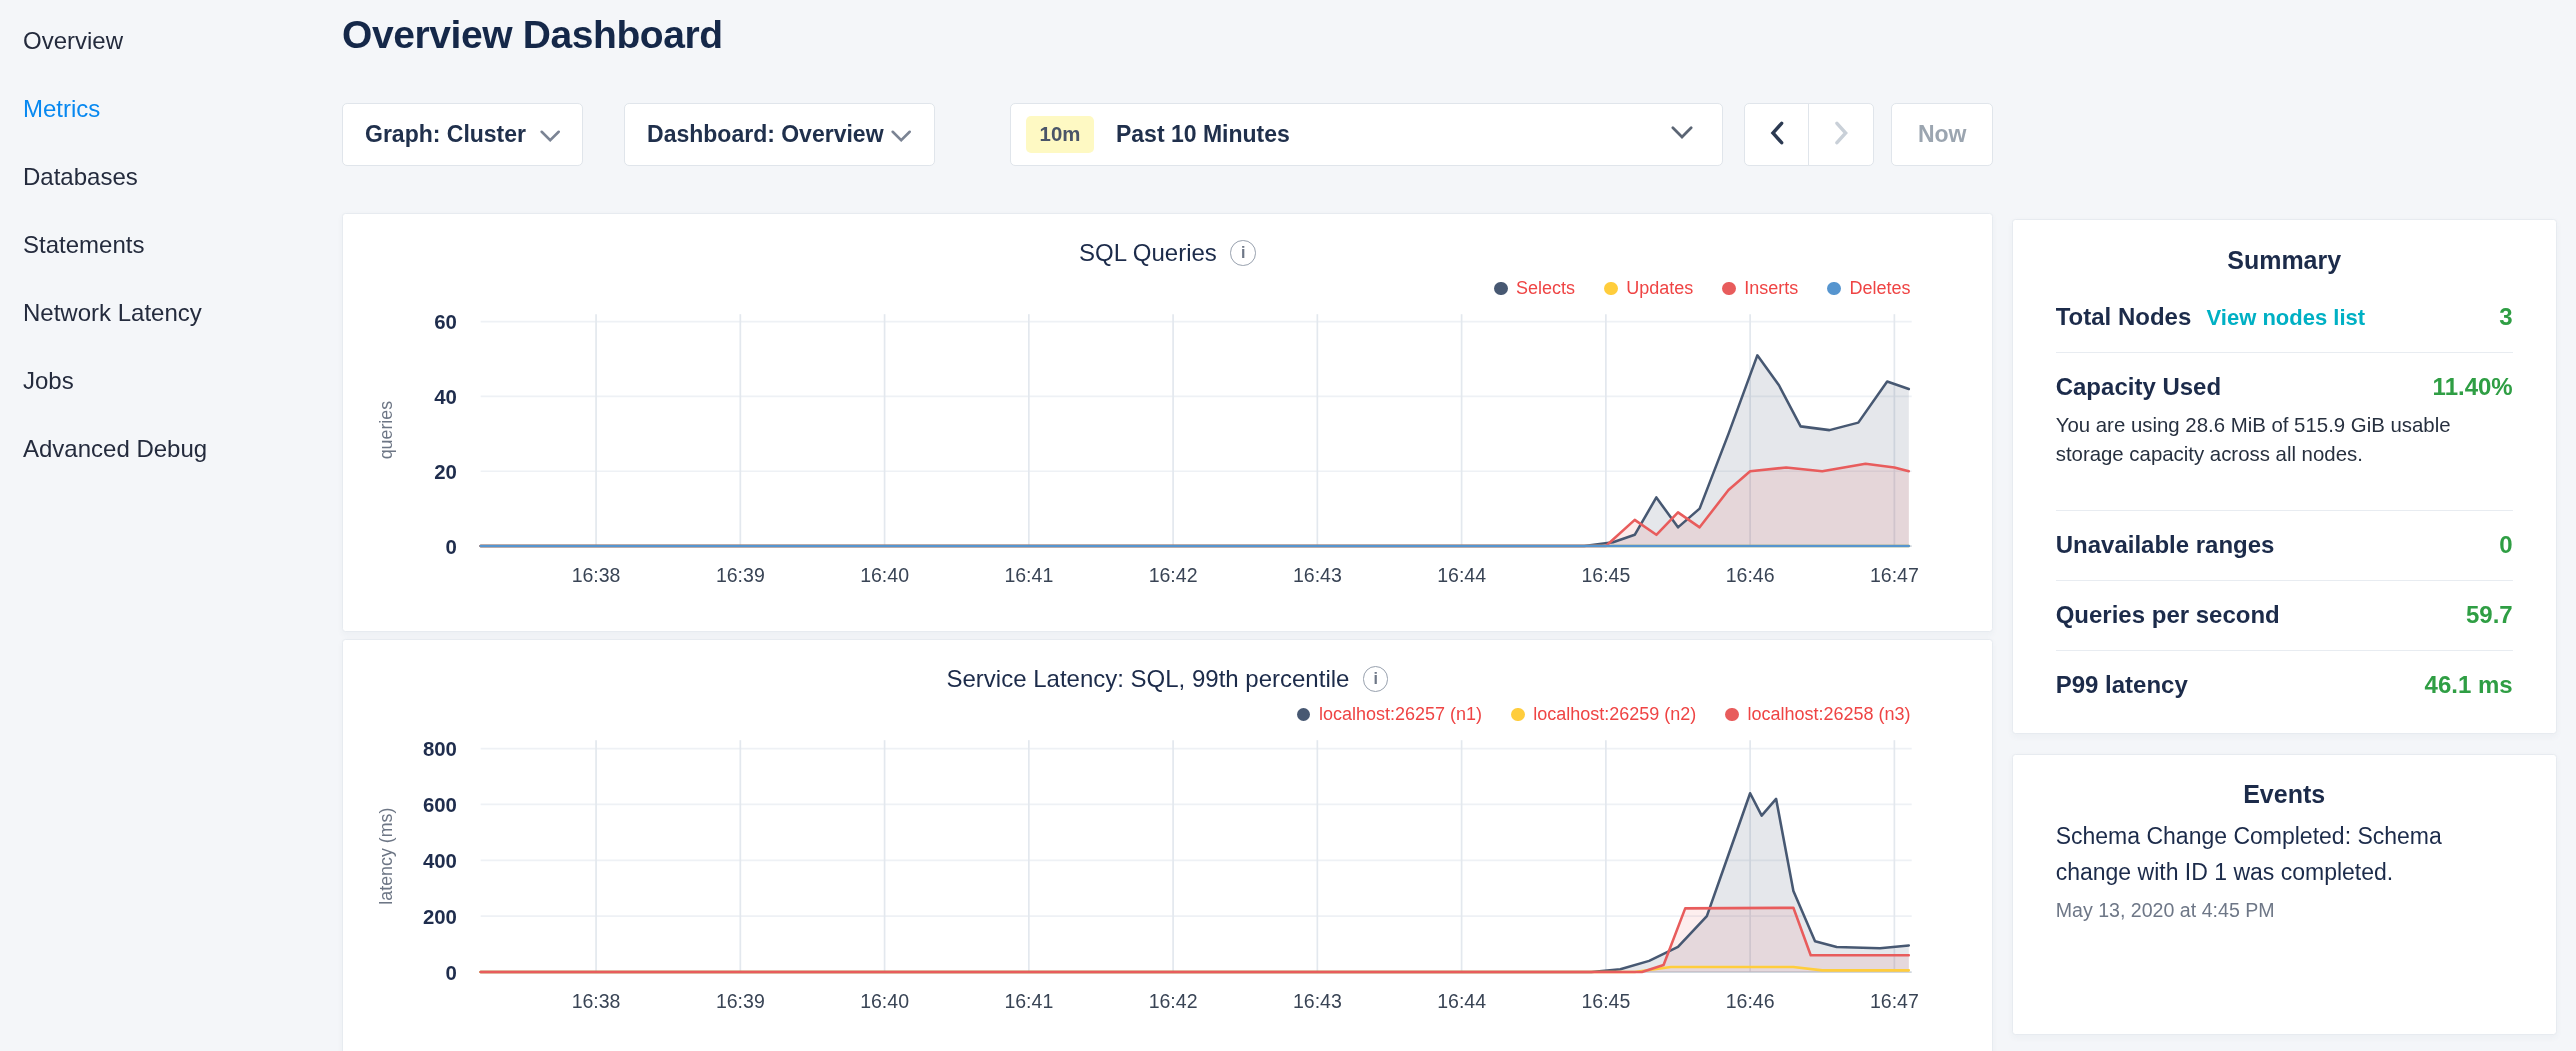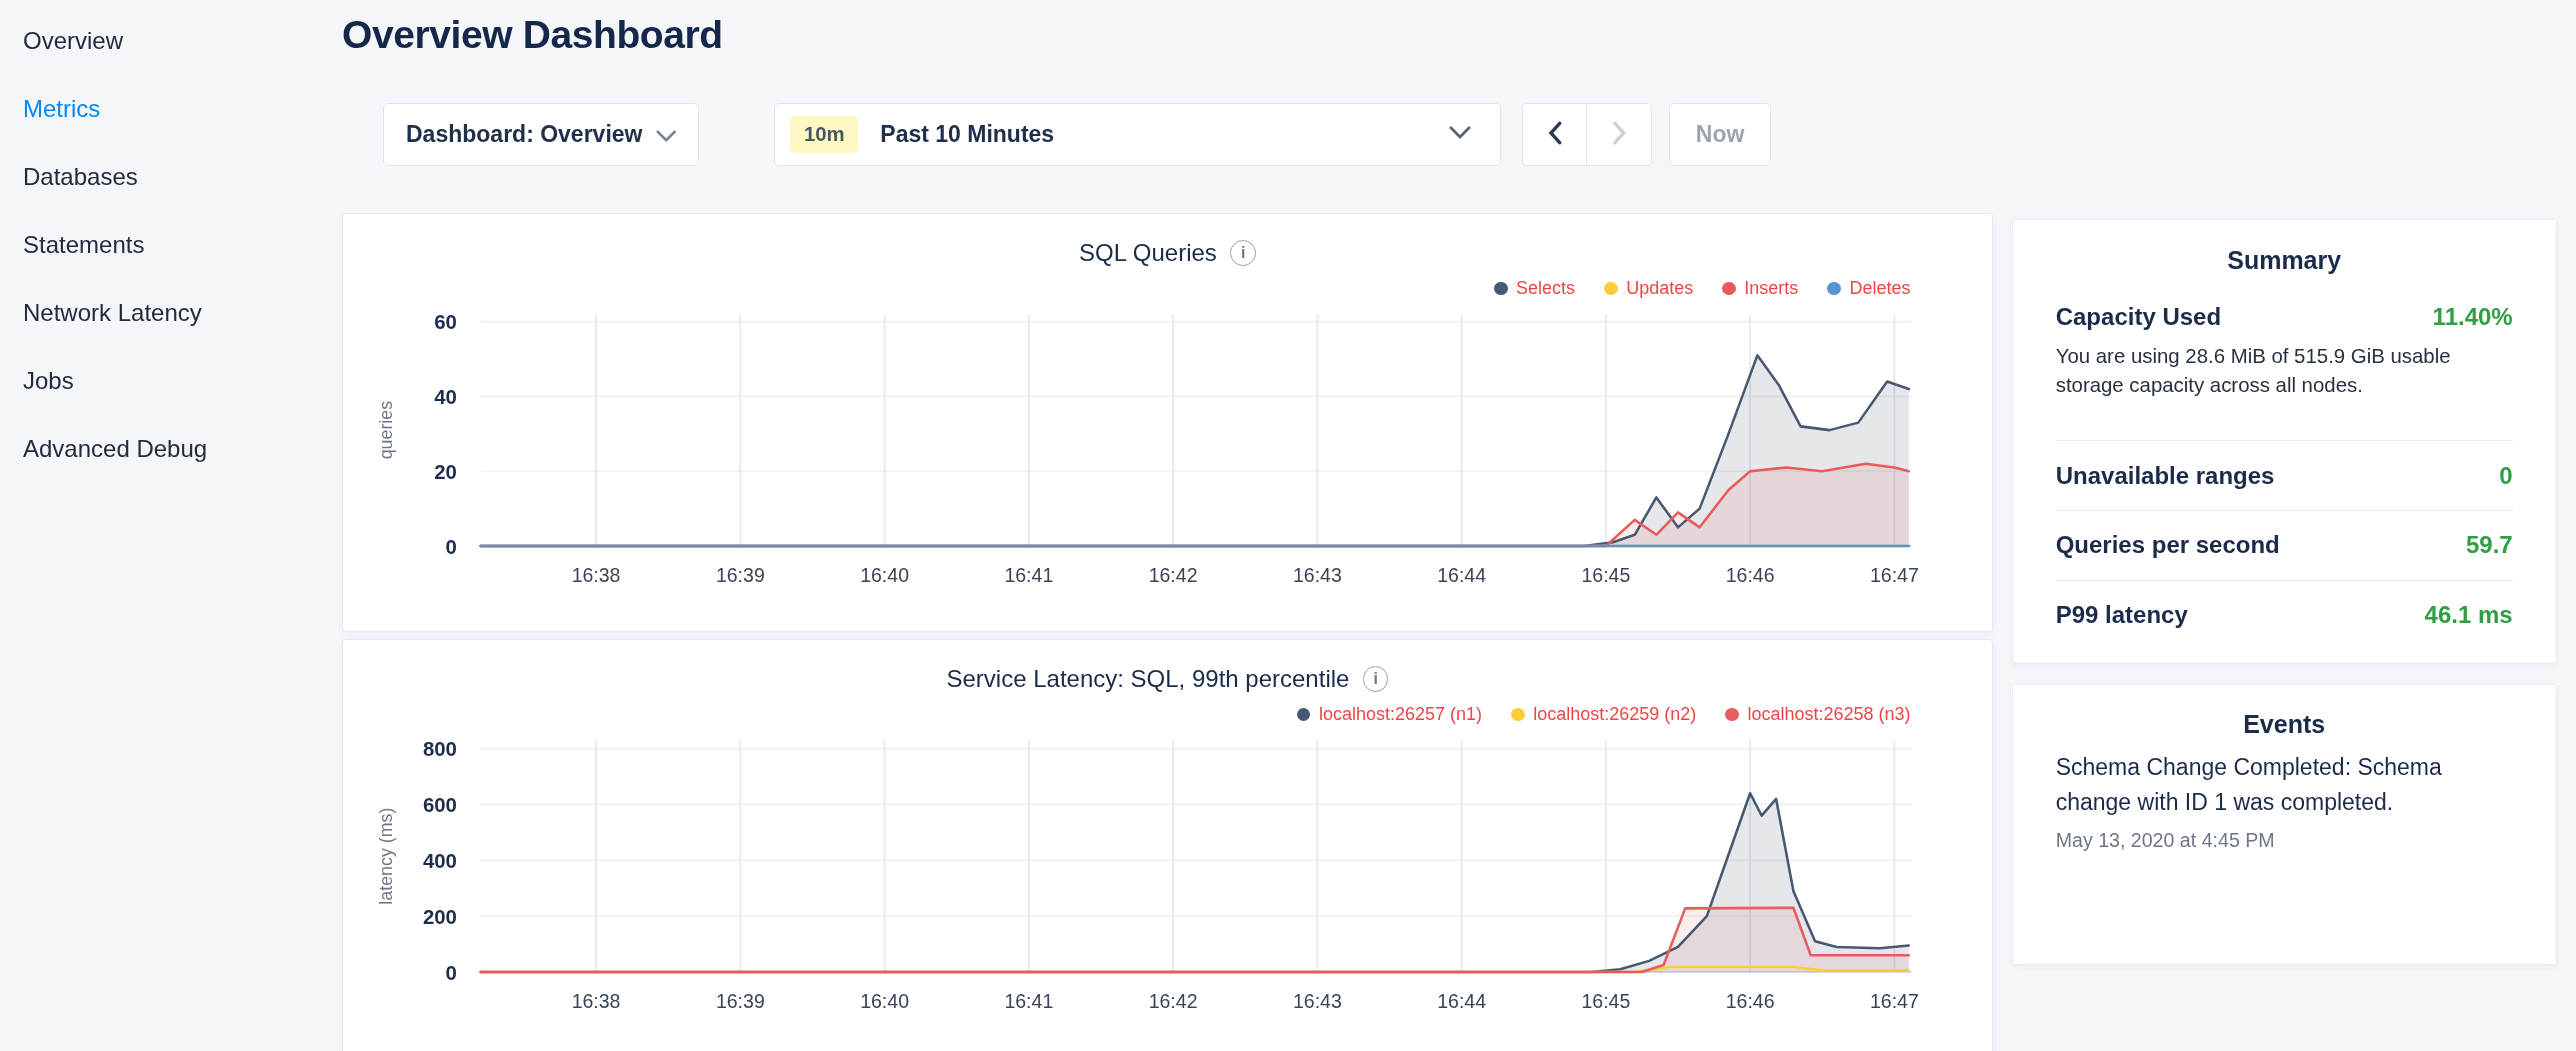--- a/index.html
+++ b/index.html
@@ -87,20 +87,28 @@
     <a class="nav-item">Statements</a>
     <a class="nav-item">Network Latency</a>
     <a class="nav-item">Jobs</a>
     <a class="nav-item">Advanced Debug</a>
   </nav>
 
   <main class="main">
     <h1 class="page-title">Overview Dashboard</h1>
 
     <div class="controls-row">
+      <button class="btn dropdown-btn graph-dd">
+        <span>Graph: Cluster</span>
+        <span>
+          <svg viewBox="0 0 24 14" width="20.4" height="12">
+              <path d="M2 2 L12 12 L22 2" fill="none" stroke="#7b8494" stroke-width="3" stroke-linecap="round"></path>
+            </svg>
+        </span>
+      </button>
 
       <button class="btn dropdown-btn dashboard-dd">
         <span>Dashboard: Overview</span>
         <span>
           <svg viewBox="0 0 24 14" width="20.4" height="12">
               <path d="M2 2 L12 12 L22 2" fill="none" stroke="#7b8494" stroke-width="3" stroke-linecap="round"></path>
             </svg>
         </span>
       </button>
 
@@ -254,20 +262,27 @@
           <path d="M130 285 L1497.3639112903227 285 L1522.8427419354841 276.77710843373495 L1548.3215725806451 210.00722891566267 L1675.715725806452 209.34939759036143 L1696.098790322581 265.26506024096386 L1811.6028225806454 265.26506024096386" fill="none" stroke="#e85c5c" stroke-width="3" stroke-linejoin="round" stroke-linecap="round"></path>
         </svg>
     </section>
   </main>
 
   <aside class="right-panel">
 
     <div class="panel-card">
       <h3 class="panel-title">Summary</h3>
 
+      <div class="summary-row">
+        <div class="row-head">
+          <span class="row-label">Total Nodes</span>
+          <a class="row-link">View nodes list</a>
+          <span class="row-value">3</span>
+        </div>
+      </div>
 
       <div class="summary-row">
         <div class="row-head">
           <span class="row-label">Capacity Used</span>
           <span class="row-value">11.40%</span>
         </div>
         <p class="row-desc">You are using 28.6 MiB of 515.9 GiB usable storage capacity across all nodes.</p>
       </div>
 
       <div class="summary-row">

